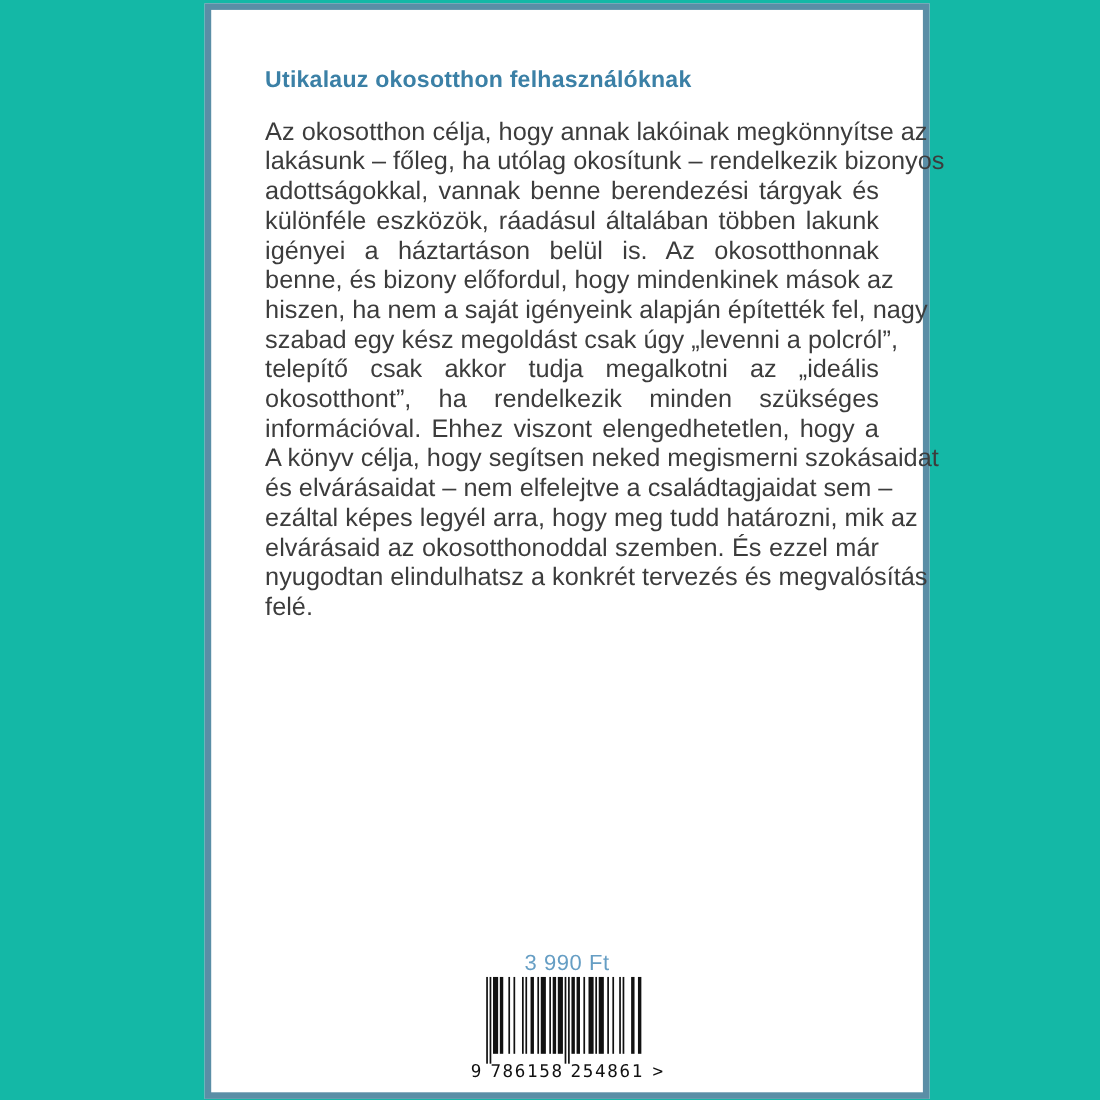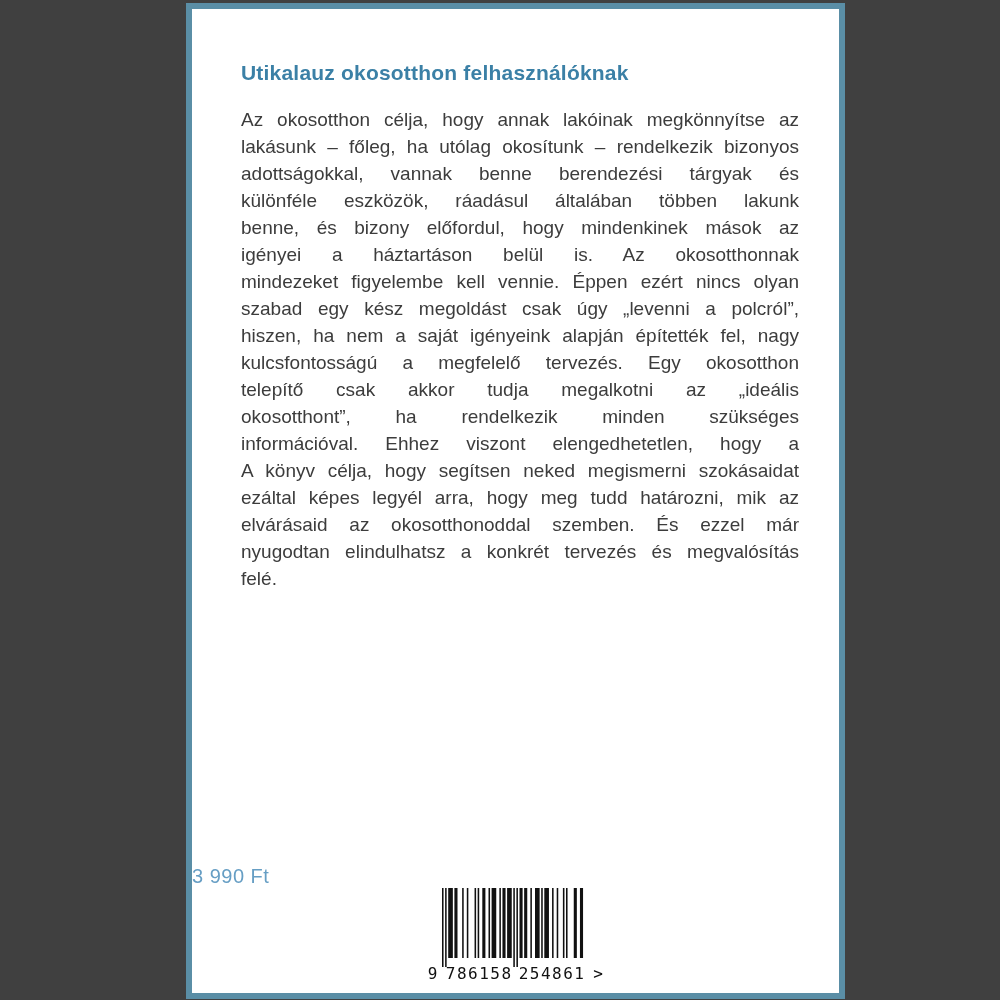--- a/index.html
+++ b/index.html
@@ -5,21 +5,21 @@
   html, body {
     margin: 0;
     padding: 0;
     background: #ffffff;
     font-family: "Liberation Sans", sans-serif;
   }
   .canvas {
     position: relative;
     width: 1000px;
     height: 1000px;
-    background: #404040;
+    background: #14b8a6;
     overflow: hidden;
     text-decoration: underline;
   }
   .page {
     position: absolute;
     left: 186px;
     top: 3px;
     width: 659px;
     height: 996px;
     box-sizing: border-box;
@@ -34,40 +34,40 @@
     font-size: 21px;
     font-weight: 700;
     letter-spacing: 0.2px;
     color: #3B80A6;
   }
   .body-text {
     position: absolute;
     left: 49px;
     top: 97px;
     width: 558px;
-    font-size: 19px;
+    font-size: 23px;
     color: #3C3C3C;
   }
   .para { margin: 0; }
   .line {
     height: 27px;
     line-height: 27px;
     text-align: justify;
     text-align-last: justify;
     white-space: nowrap;
   }
   .line.last {
     text-align-last: left;
   }
   .price {
     position: absolute;
     left: 0;
     right: 0;
     top: 856px;
-    text-align: left;
+    text-align: center;
     font-size: 20px;
     font-weight: 400;
     letter-spacing: 0.5px;
     color: #669EC4;
   }
   .barcode-wrap {
     position: absolute;
     left: 50%;
     top: 879px;
     transform: translateX(-50%);
@@ -86,34 +86,33 @@
 <div class="canvas">
   <div class="page">
     <h1 class="title">Utikalauz okosotthon felhasználóknak</h1>
 
     <div class="body-text" id="body-text">
         <div class="para">
           <div class="line">Az okosotthon célja, hogy annak lakóinak megkönnyítse az</div>
           <div class="line">lakásunk – főleg, ha utólag okosítunk – rendelkezik bizonyos</div>
           <div class="line">adottságokkal, vannak benne berendezési tárgyak és</div>
           <div class="line">különféle eszközök, ráadásul általában többen lakunk</div>
+          <div class="line">igényei a háztartáson belül is. Az okosotthonnak</div>
           <div class="line">benne, és bizony előfordul, hogy mindenkinek mások az</div>
-          <div class="line">igényei a háztartáson belül is. Az okosotthonnak</div>
-          <div class="line">mindezeket figyelembe kell vennie. Éppen ezért nincs olyan</div>
+          <div class="line">hiszen, ha nem a saját igényeink alapján építették fel, nagy</div>
           <div class="line">szabad egy kész megoldást csak úgy „levenni a polcról”,</div>
-          <div class="line">hiszen, ha nem a saját igényeink alapján építették fel, nagy</div>
         </div>
         <div class="para">
-          <div class="line">kulcsfontosságú a megfelelő tervezés. Egy okosotthon</div>
           <div class="line">telepítő csak akkor tudja megalkotni az „ideális</div>
           <div class="line">okosotthont”, ha rendelkezik minden szükséges</div>
           <div class="line">információval. Ehhez viszont elengedhetetlen, hogy a</div>
         </div>
         <div class="para">
           <div class="line">A könyv célja, hogy segítsen neked megismerni szokásaidat</div>
+          <div class="line">és elvárásaidat – nem elfelejtve a családtagjaidat sem –</div>
           <div class="line">ezáltal képes legyél arra, hogy meg tudd határozni, mik az</div>
           <div class="line">elvárásaid az okosotthonoddal szemben. És ezzel már</div>
           <div class="line">nyugodtan elindulhatsz a konkrét tervezés és megvalósítás</div>
           <div class="line last">felé.</div>
         </div>
       </div>
 
     <div class="price">3 990 Ft</div>
 
     <div class="barcode-wrap">

